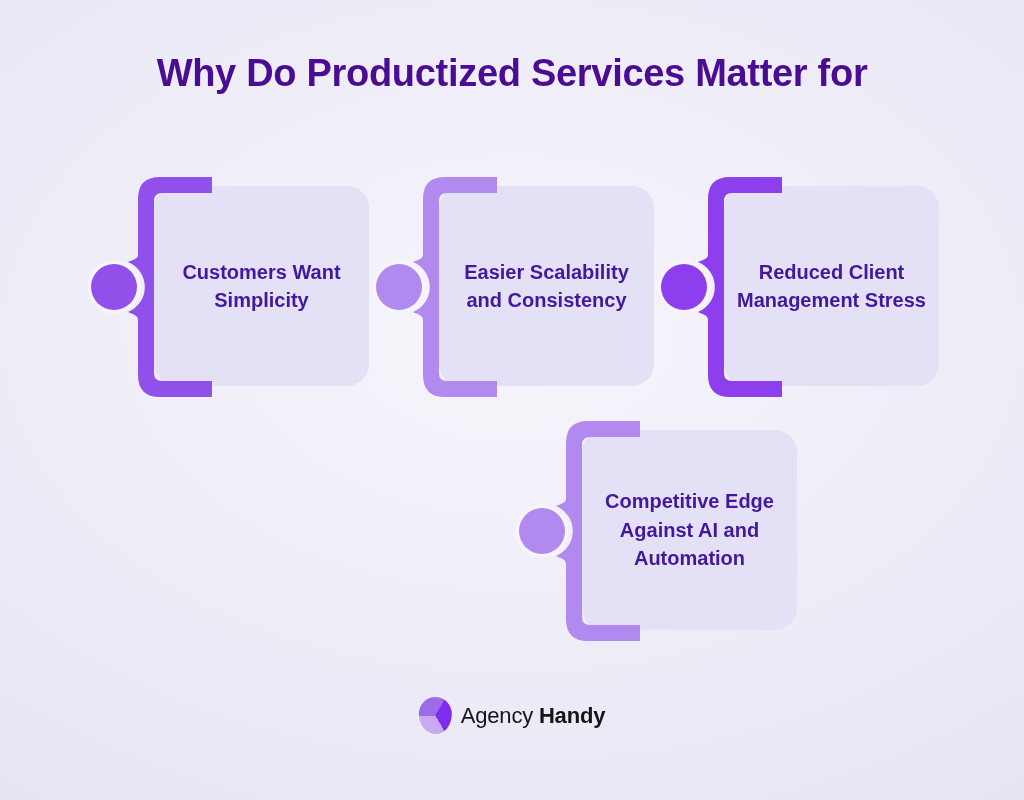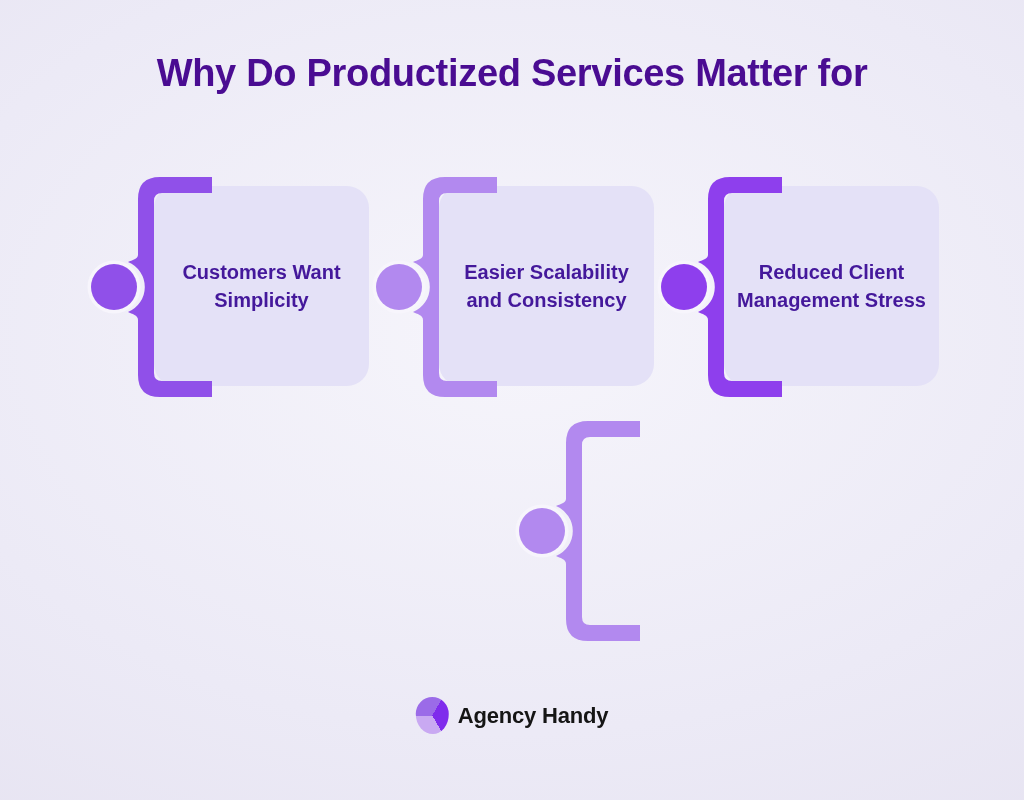--- a/index.html
+++ b/index.html
@@ -51,21 +51,21 @@
     background:conic-gradient(from 30deg,
       var(--c-logo_vivid,#7F2CEC) 0 120deg,
       var(--c-logo_light,#C9A9F2) 120deg 240deg,
       var(--c-logo_medium,#9B6BE8) 240deg 360deg);
     border-radius:50% 50% 48% 52% / 46% 46% 54% 54%;
   }
   .logo-text{
     font-size:22px;color:var(--c-brand_text,#151515);
     letter-spacing:-0.2px;white-space:nowrap;
   }
-  .w400{font-weight:700;}
+  .w400{font-weight:400;}
   .w700{font-weight:700;text-align:center;}
 </style>
 </head>
 <body>
 
 <div class="page">
 
   <div class="title">
     <div>Why Do Productized Services Matter for</div>
   </div>
@@ -98,20 +98,23 @@
     </div>
     <svg class="brace-svg" width="134" height="220" viewBox="-4 0 134 220">
       <path class="brace" d="M 122 0 L 70 0 Q 48 0 48 22 L 48 78 C 48 82 42 83 38 85 A 27 27 0 0 1 38 135 C 42 137 48 138 48 143 L 48 198 Q 48 220 70 220 L 122 220 L 122 204 L 72 204 Q 64 204 64 196 L 64 24 Q 64 16 72 16 L 122 16 Z"></path>
       <circle class="ring" cx="24" cy="110" r="26.5"></circle>
       <circle class="dot" cx="24" cy="110" r="23"></circle>
     </svg>
   </div>
 
 
   <div class="card" style="left: 518px; top: 421px; --accent: #B289EF;">
+    <div class="card-box">
+      <div class="card-label">Competitive Edge Against AI and Automation</div>
+    </div>
     <svg class="brace-svg" width="134" height="220" viewBox="-4 0 134 220">
       <path class="brace" d="M 122 0 L 70 0 Q 48 0 48 22 L 48 78 C 48 82 42 83 38 85 A 27 27 0 0 1 38 135 C 42 137 48 138 48 143 L 48 198 Q 48 220 70 220 L 122 220 L 122 204 L 72 204 Q 64 204 64 196 L 64 24 Q 64 16 72 16 L 122 16 Z"></path>
       <circle class="ring" cx="24" cy="110" r="26.5"></circle>
       <circle class="dot" cx="24" cy="110" r="23"></circle>
     </svg>
   </div>
 
   <div class="footer-logo">
     <span class="logo-mark"></span>
     <span class="logo-text"><span class="w400">Agency</span>&nbsp;<span class="w700">Handy</span></span>

